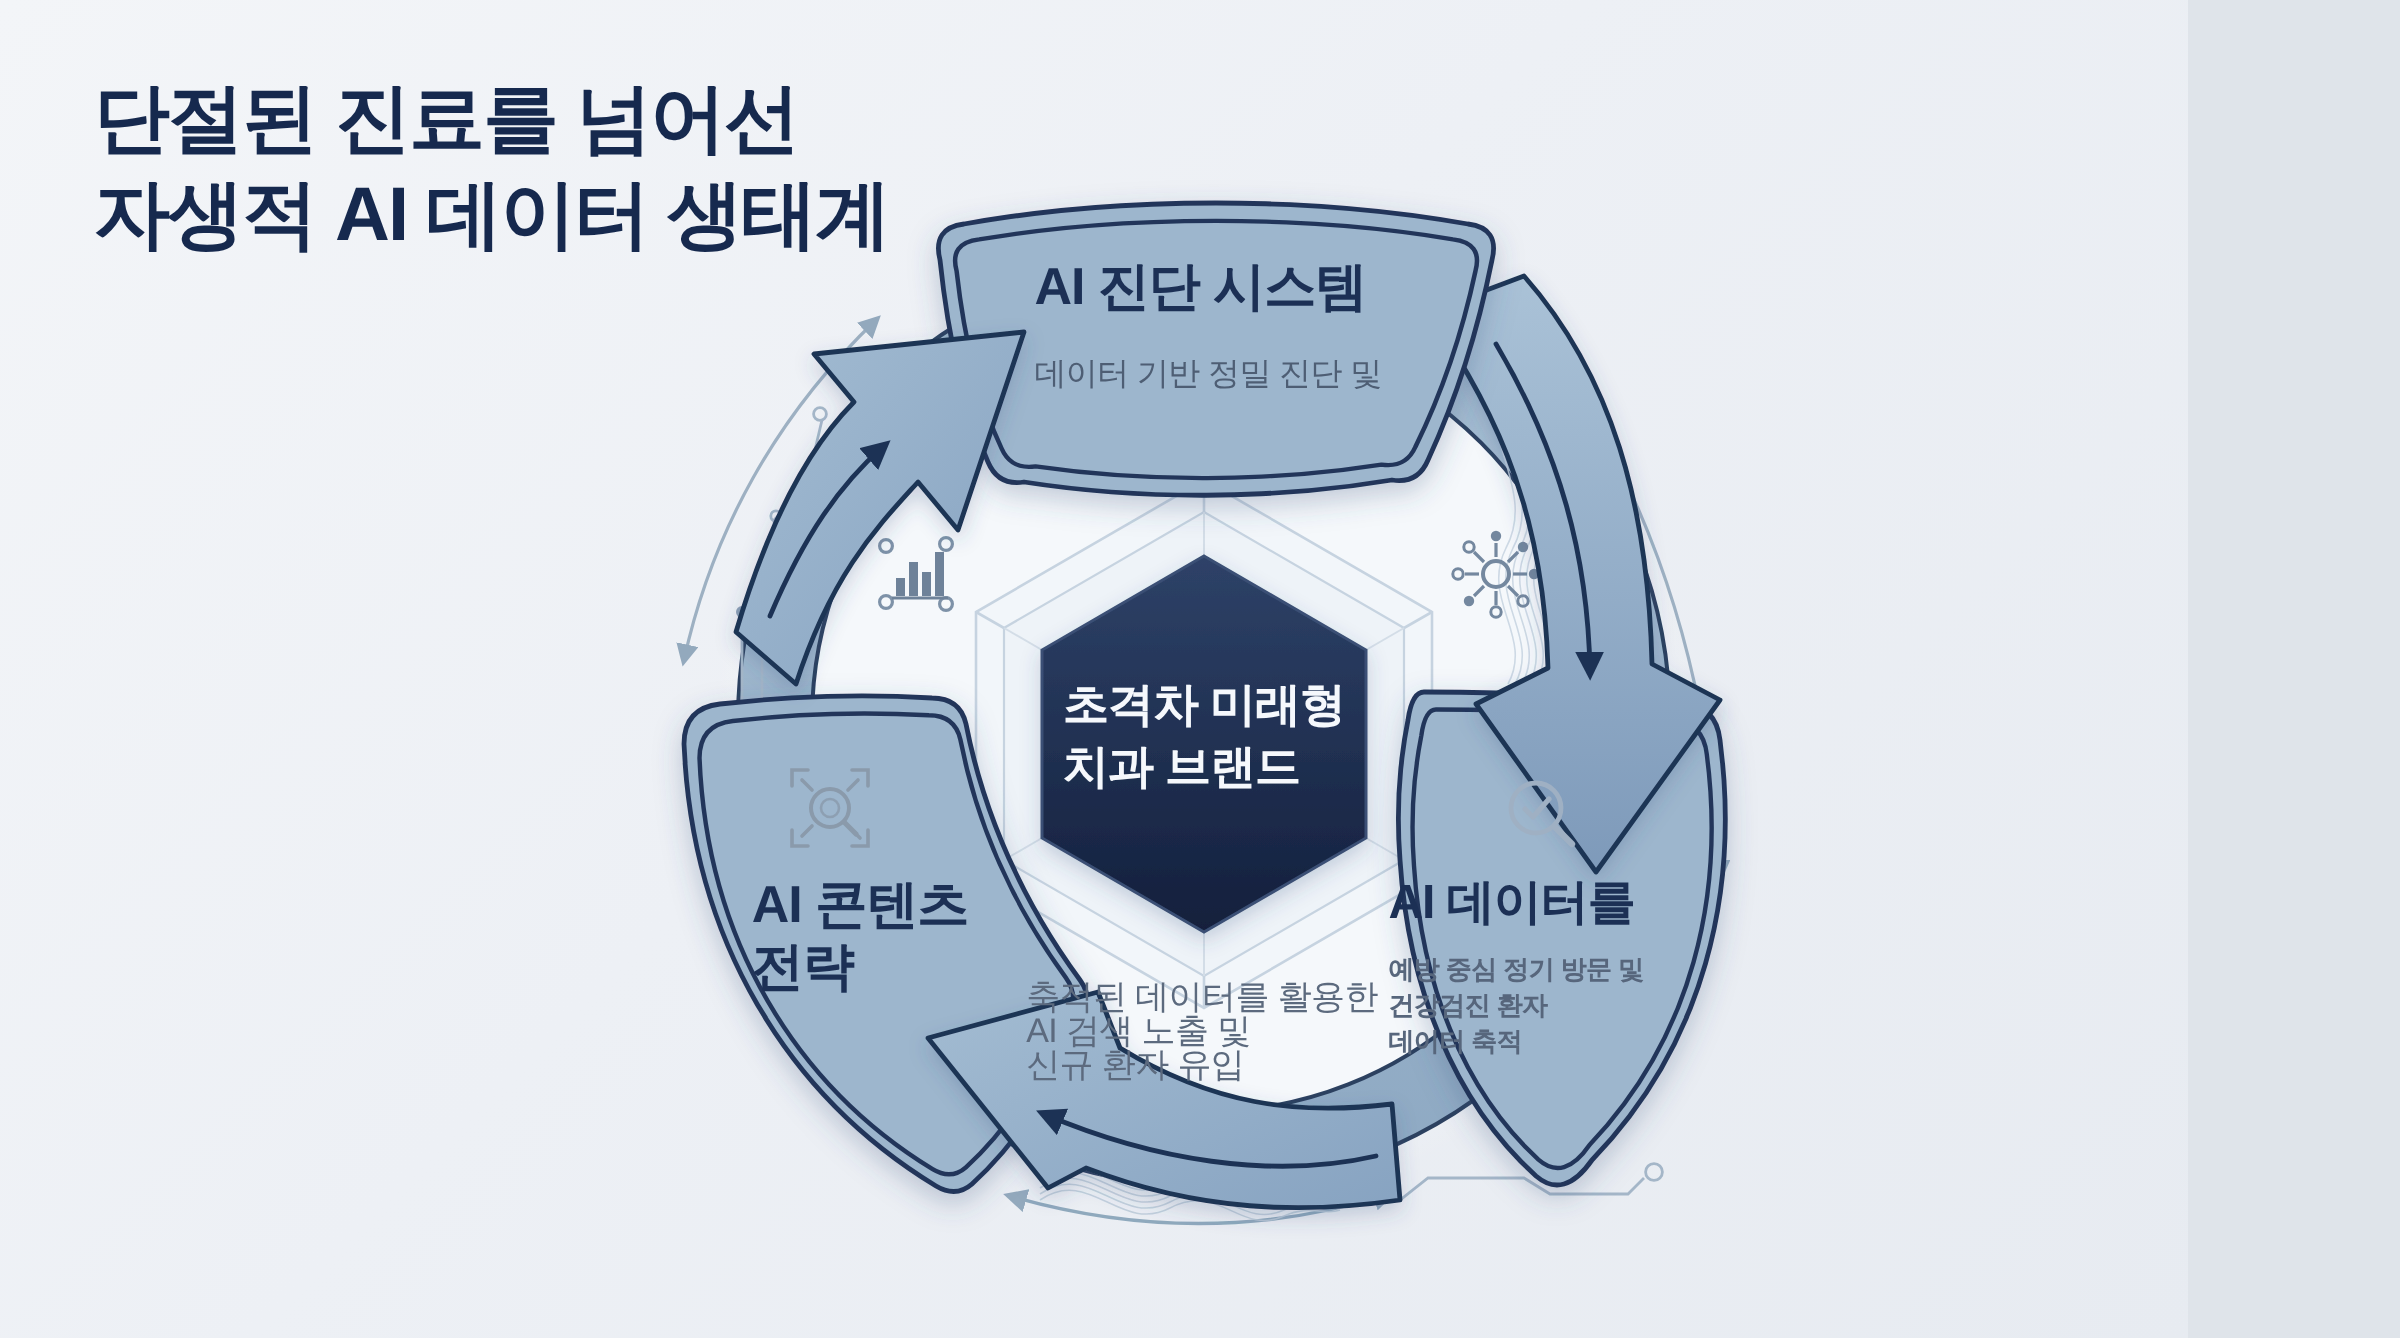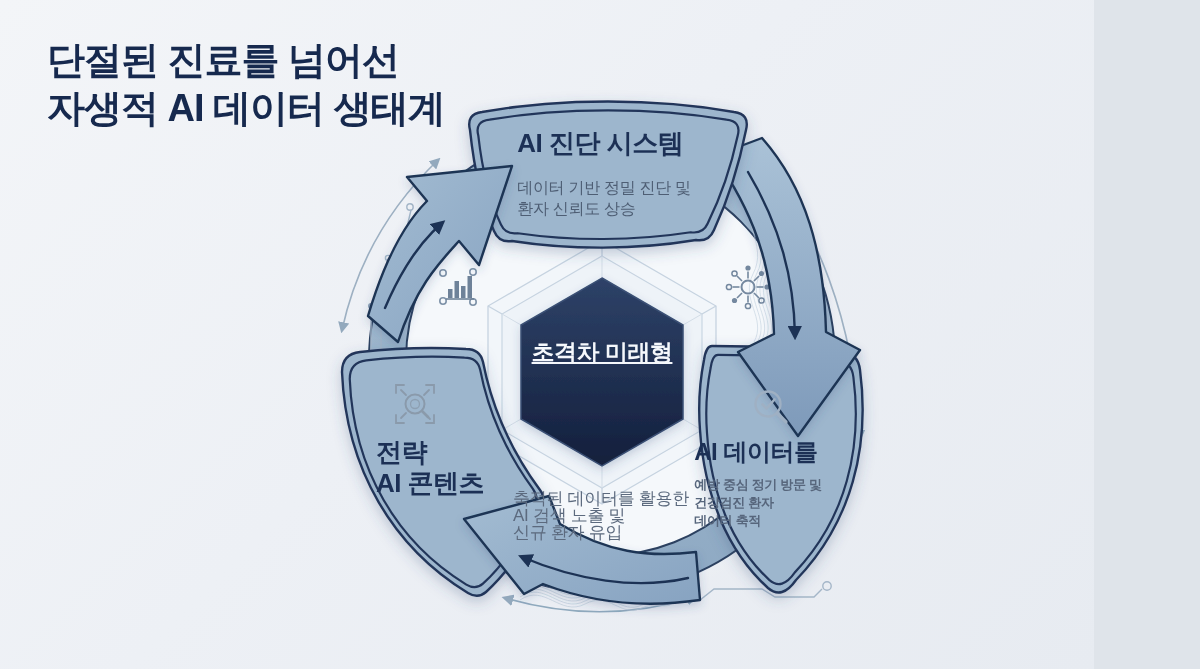--- a/index.html
+++ b/index.html
@@ -241,45 +241,45 @@
 
 <div class="title">
   <span>단절된 진료를 넘어선</span>
   <span>자생적 AI 데이터 생태계</span>
 </div>
 
 <div class="txt" style="left:604px;top:128px;">
   <div class="seg-head">AI 진단 시스템</div>
   <div class="seg-sub">
     <span>데이터 기반 정밀 진단 및</span>
-    <span>환자 신뢰도 상승</span>
   </div>
 </div>
 
 <div class="txt seg-right" style="left:758px;top:437px;">
   <div class="seg-head">
     <span>AI 데이터를</span>
   </div>
   <div class="seg-sub small">
     <span>예방 중심 정기 방문 및</span>
     <span>건강검진 환자</span>
     <span>데이터 축적</span>
   </div>
 </div>
 
 <div class="txt" style="left:430px;top:437px;">
   <div class="seg-head">
+    <span>AI 콘텐츠</span>
     <span>전략</span>
-    <span>AI 콘텐츠</span>
   </div>
 </div>
 
 <div class="txt note" style="left:601px;top:490px;">
   <span>축적된 데이터를 활용한</span>
   <span>AI 검색 노출 및</span>
   <span>신규 환자 유입</span>
 </div>
 
-<div class="txt hex-label" style="left:602px;top:337px;text-decoration:underline;">
+<div class="txt hex-label" style="left:602px;top:337px;">
   <span>초격차 미래형</span>
+  <span>치과 브랜드</span>
 </div>
 
 </div>
 
 </body></html>

